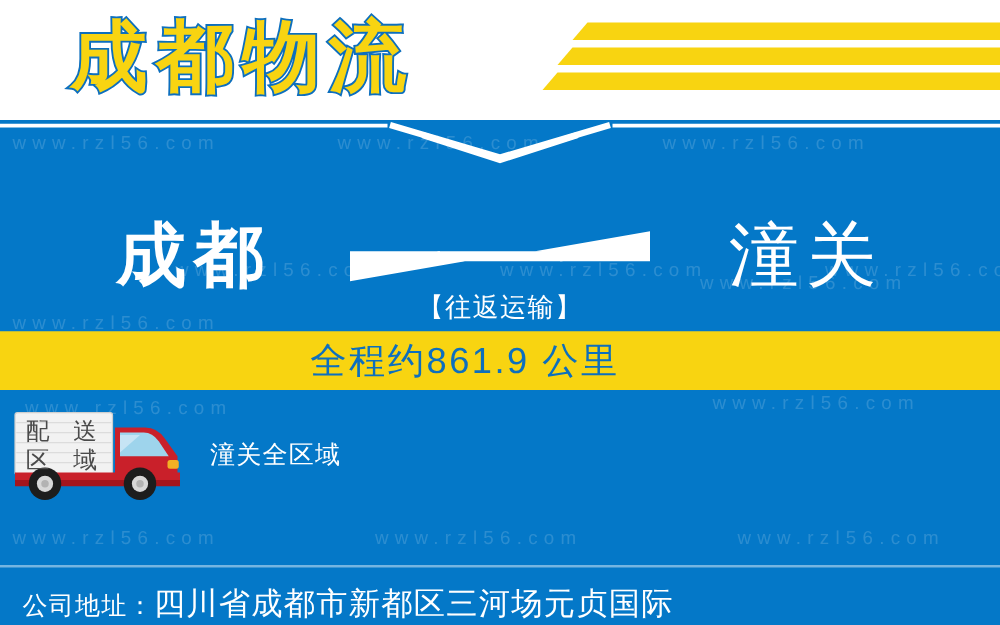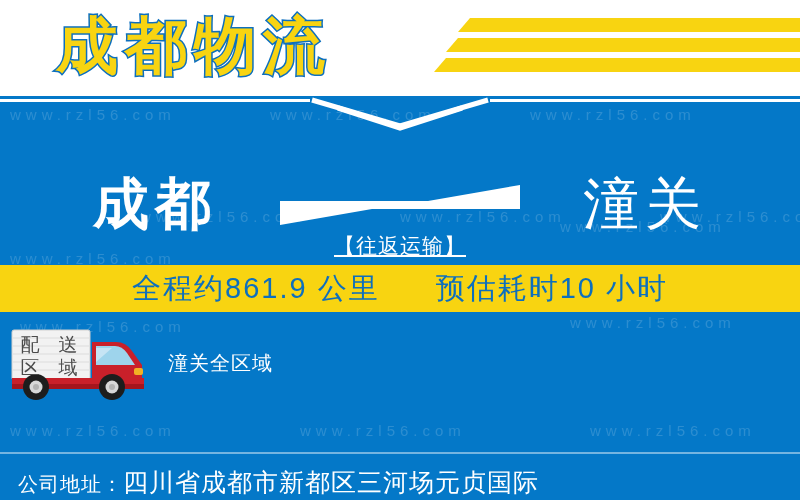--- a/index.html
+++ b/index.html
@@ -124,21 +124,20 @@
     height: 52px;
   }
   .mid-bottom-text {
     position: absolute;
     left: 0; top: 88px;
     width: 240px;
     color: #ffffff;
     font-size: 21px;
     letter-spacing: 1px;
     white-space: nowrap;
-    text-decoration: underline;
   }
 
   
   .stats-bar {
     position: absolute;
     left: 0;
     top: 169px;
     width: 800px;
     height: 47px;
     background: #f8d411;
@@ -258,21 +257,20 @@
         </svg>
 
         <div class="mid-bottom-text">【往返运输】</div>
       </div>
 
       <div class="city city-to">潼关</div>
     </div>
 
     <div class="stats-bar">
       <span class="stat stat-distance">全程约861.9 公里</span>
-      <span class="stat stat-duration">预估耗时10 小时</span>
     </div>
 
     <div class="delivery-row">
 
       <svg class="truck" viewBox="0 0 150 78">
 
         <rect x="4" y="6" width="78" height="50" rx="2" fill="#f2f2f2" stroke="#cfcfcf" stroke-width="1"></rect>
         <g stroke="#dcdcdc" stroke-width="1">
           <line x1="5" y1="14" x2="81" y2="14"></line>
           <line x1="5" y1="22" x2="81" y2="22"></line>

